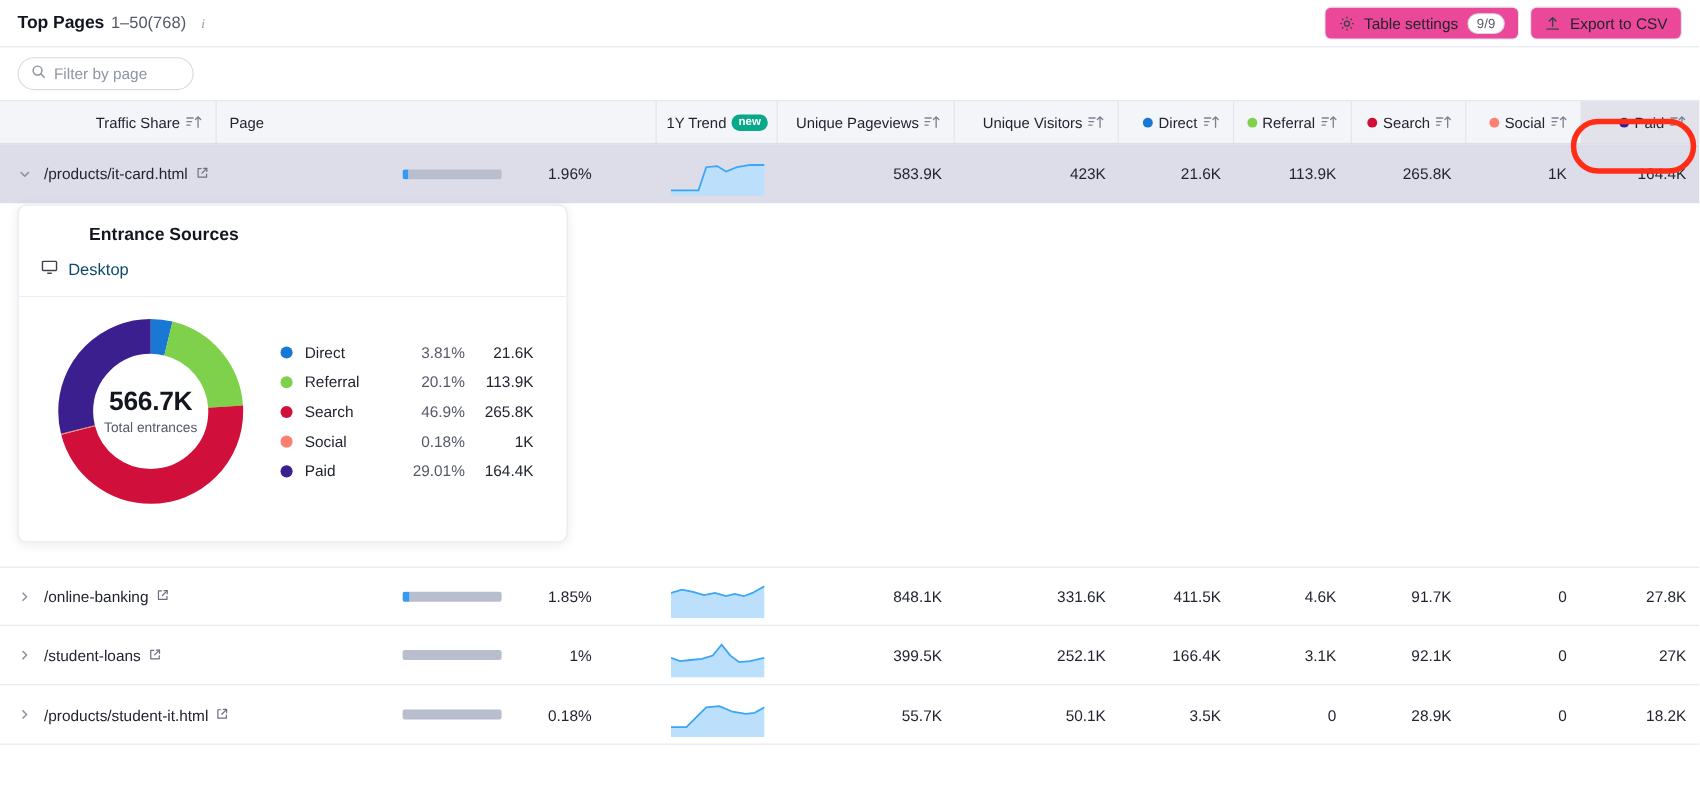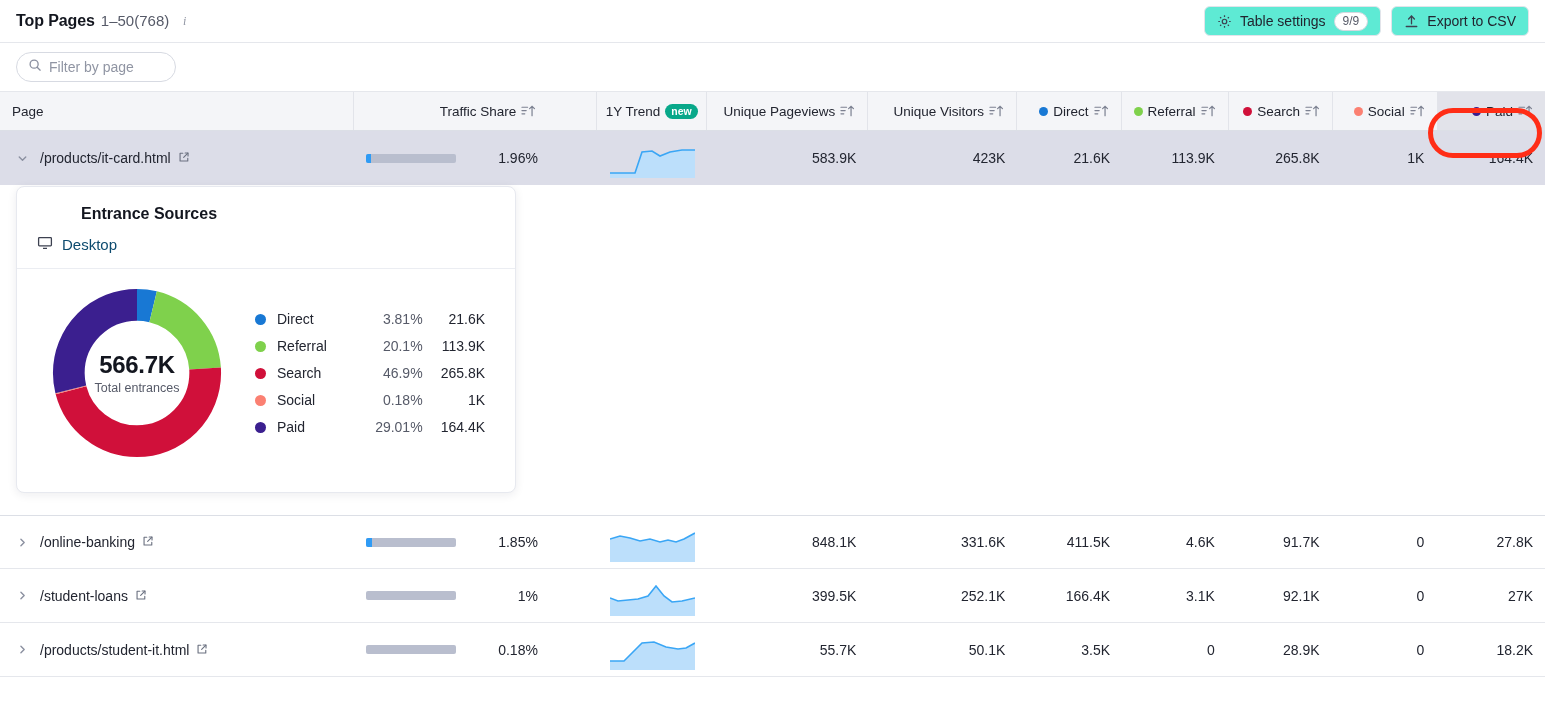--- a/index.html
+++ b/index.html
@@ -25,21 +25,21 @@
   .info-i {
     width: 13px; height: 13px; margin-left: 3px;
     font-style: italic; font-size: 12px; color: #9095a3;
     display: inline-flex; align-items: center; justify-content: center;
     font-family: "Liberation Serif", serif;
     align-self: center;
   }
   .topbar-actions { margin-left: auto; display: flex; gap: 10px; }
   .btn {
     height: 30px; border: 1px solid #e2e4ea; border-radius: 6px;
-    background: #5eead4;
+    background: #ec4899;
     display: inline-flex; align-items: center; gap: 8px;
     padding: 0 12px; font-size: 14px; color: #222530;
     cursor: pointer; white-space: nowrap;
   }
   .btn .ico { display: inline-flex; align-items: center; }
   .pill {
     border: 1px solid #d5d8e0; border-radius: 10px;
     background: #fff; font-size: 12px; color: #565a68;
     padding: 1px 8px; line-height: 15px;
   }
@@ -204,32 +204,32 @@
           <path d="M10.5 10.5l3.4 3.4"></path>
       </svg>
     </span>
     <input type="text" placeholder="Filter by page" style="">
   </div>
 </div>
 
 <div class="table">
 
   <div class="row thead">
+    <div class="th c-share r">
+      <span>Traffic Share</span>
+      <span class="sort-ico">
+        <svg width="15" height="14" viewBox="0 0 16 15" fill="none" stroke="#7c8191" stroke-width="1.3" stroke-linecap="round">
+          <path d="M1 3.5h6M1 7h4.5M1 10.5h3"></path>
+            <path d="M11.8 12.5V2.5M9.2 5L11.8 2.4 14.4 5"></path>
+        </svg>
+      </span>
+    </div>
+
     <div class="th c-page">
       <span>Page</span>
-    </div>
-
-    <div class="th c-share r">
-      <span>Traffic Share</span>
-      <span class="sort-ico">
-        <svg width="15" height="14" viewBox="0 0 16 15" fill="none" stroke="#7c8191" stroke-width="1.3" stroke-linecap="round">
-          <path d="M1 3.5h6M1 7h4.5M1 10.5h3"></path>
-            <path d="M11.8 12.5V2.5M9.2 5L11.8 2.4 14.4 5"></path>
-        </svg>
-      </span>
     </div>
 
     <div class="th c-trend c">
       <span>1Y Trend</span>
       <span class="badge-new">new</span>
     </div>
 
     <div class="th c-upv r">
       <span>Unique Pageviews</span>
       <span class="sort-ico">

